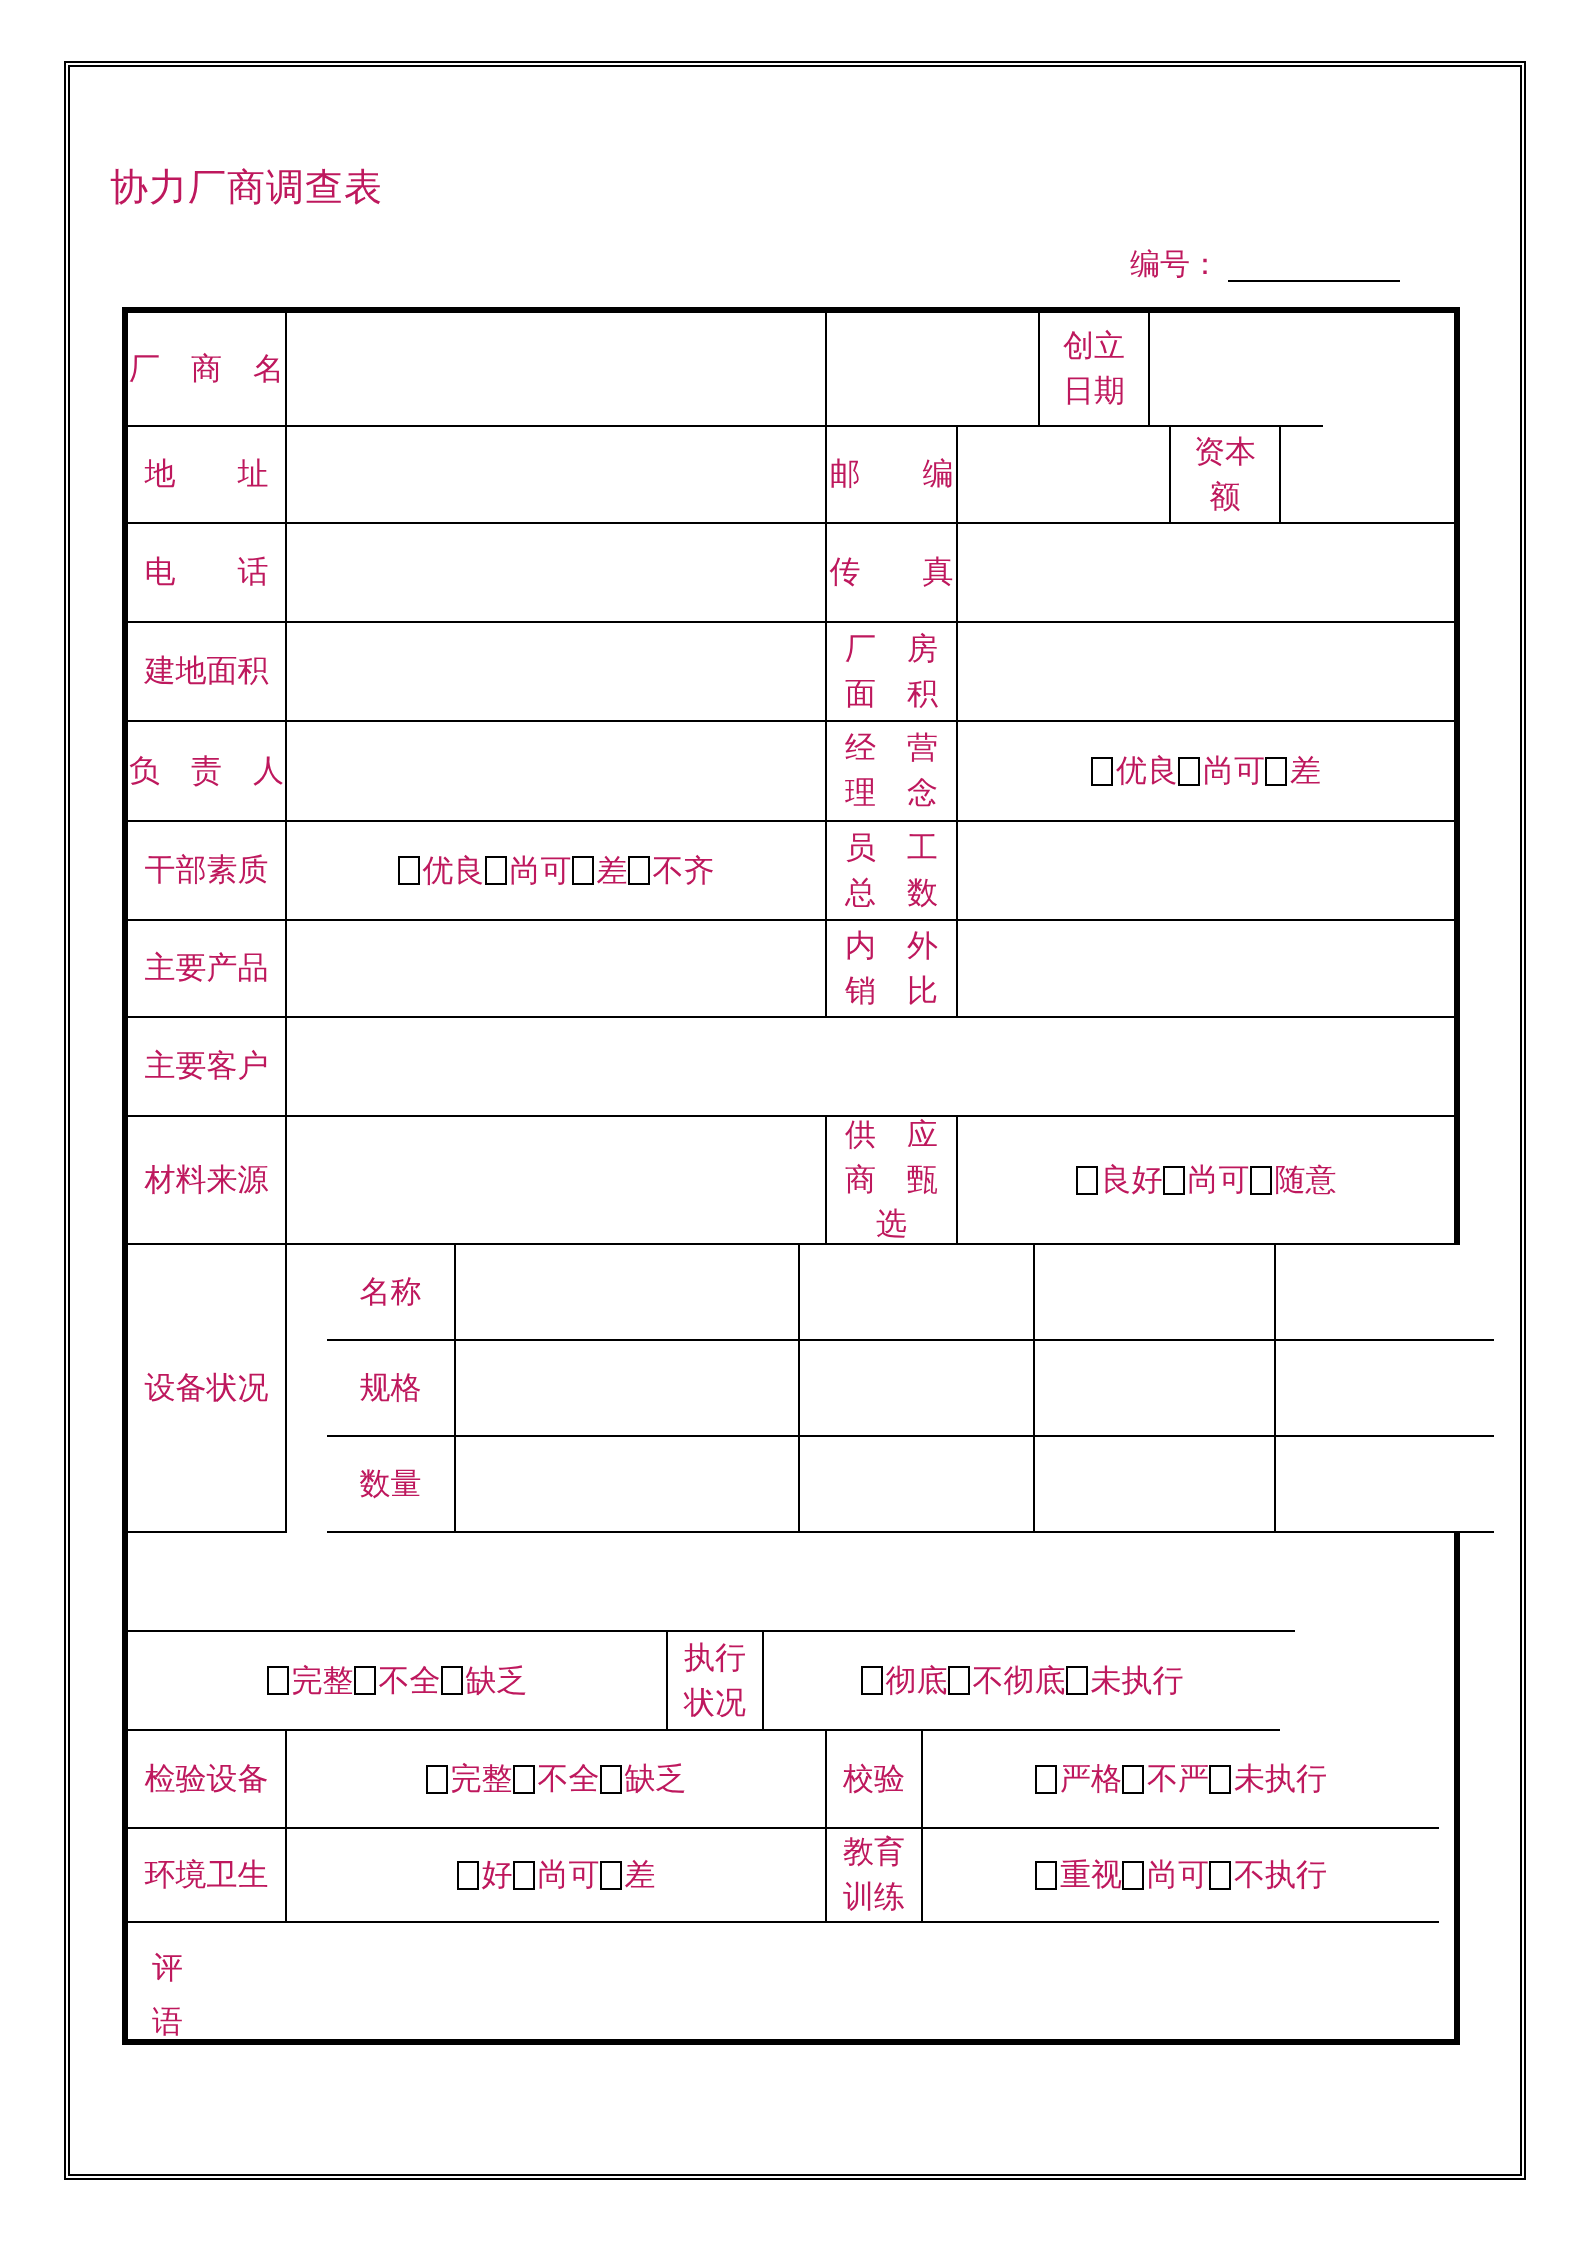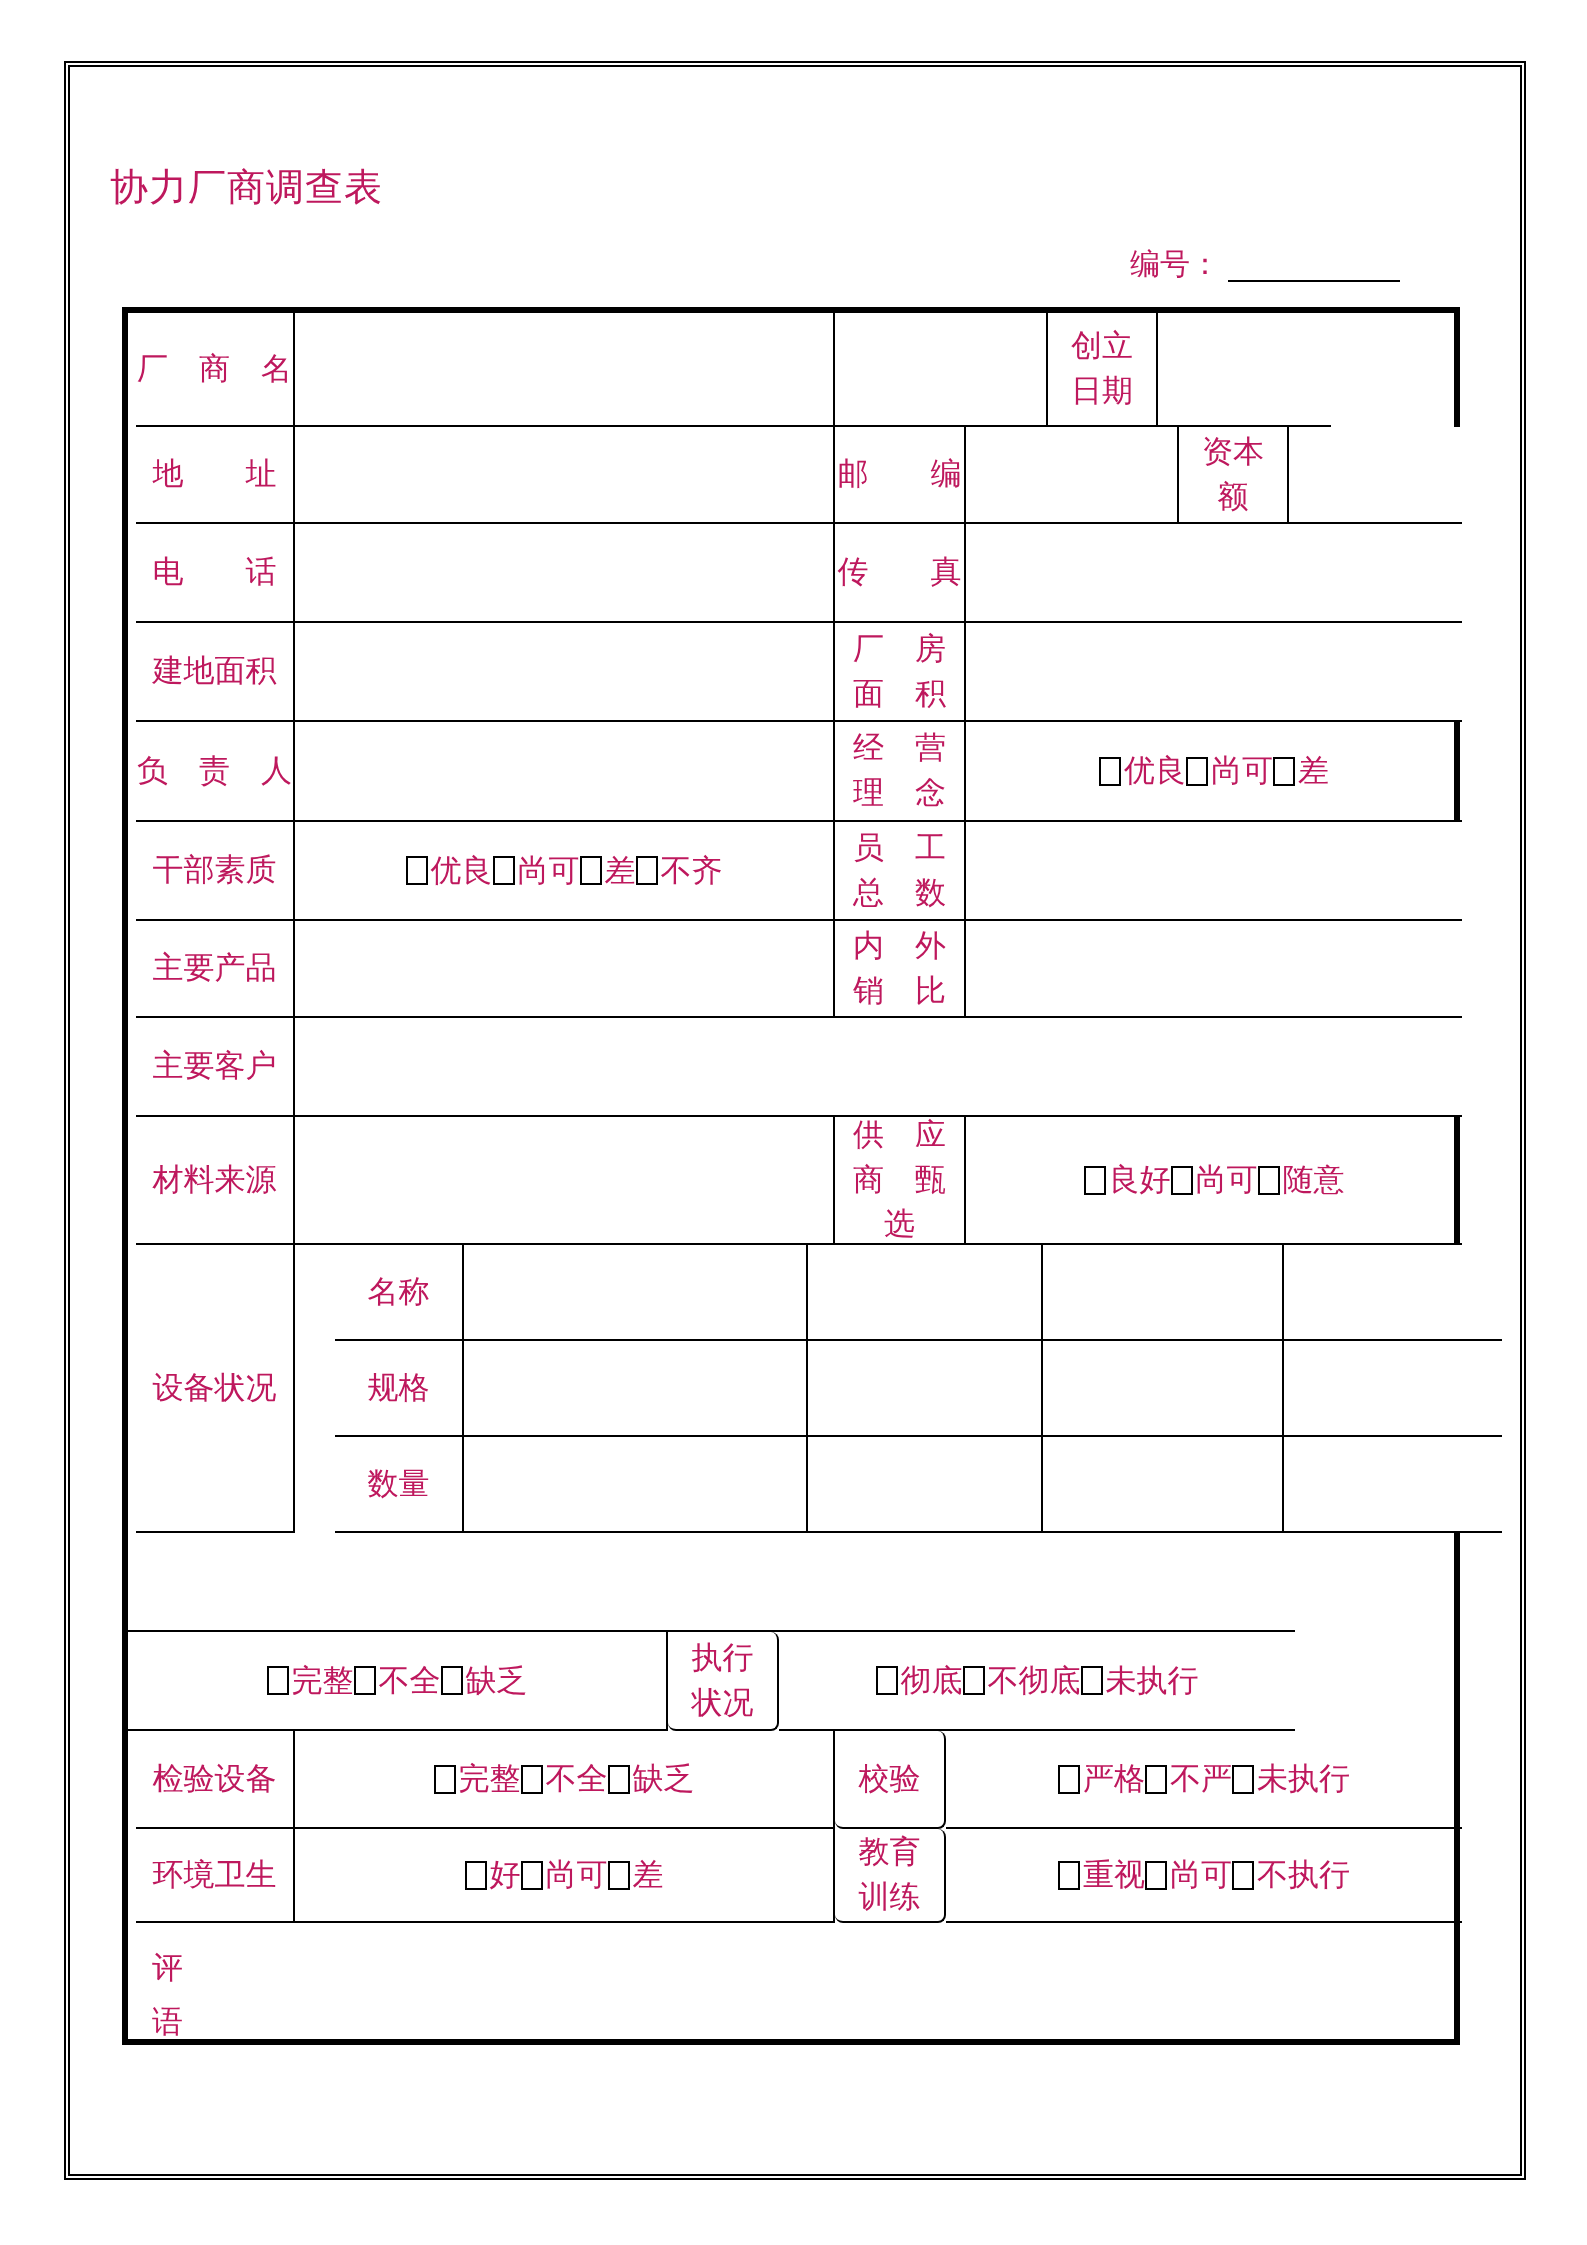--- a/index.html
+++ b/index.html
@@ -45,24 +45,24 @@
   }
   .opt{display:inline-flex;align-items:center;white-space:nowrap;}
   .cb{
     display:inline-block;width:22px;height:29px;border:2px solid #000;
     box-sizing:border-box;margin-right:3px;background:#fff;flex:none;
   }
   .col{display:flex;flex-direction:column;flex:none;padding-left:40px;}
   .subrow{display:flex;}
   .remarks{font-size:31px;line-height:1.75;padding:18px 0 0 24px;box-sizing:border-box;}
   
-  .wA{width:159px;margin-left:8px;}  .wB{width:540px;}  .wC{width:131px;}
+  .wA{width:159px;}  .wB{width:540px;}  .wC{width:131px;}
   .wD{width:213px;}  .wE{width:110px;}  .wF{width:173px;}
   .wDEF{width:496px;} .wRest{width:1167px;} .wFull{width:1326px;}
-  .wC2{width:111px;border-radius:8px;} .wR{width:516px;}
+  .wC2{width:96px;} .wR{width:516px;}
   .wSub{width:129px;} .wV1{width:344px;} .wV2{width:235px;} .wV3{width:241px;} .wV4{width:218px;}
 </style>
 </head>
 <body>
 
 <div class="page">
   <div class="page-border"></div>
 
   <div class="doc-title">协力厂商调查表</div>
 

